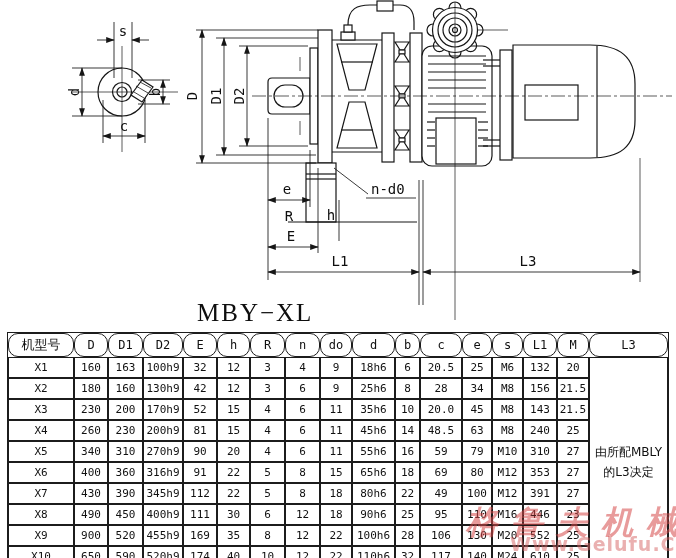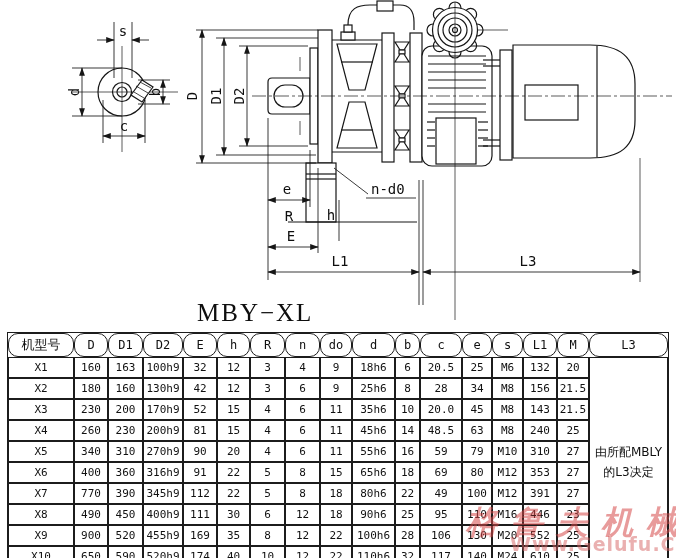--- a/index.html
+++ b/index.html
@@ -363,21 +363,21 @@
           <td>65h6</td>
           <td>18</td>
           <td>69</td>
           <td>80</td>
           <td>M12</td>
           <td>353</td>
           <td>27</td>
         </tr>
         <tr>
           <td>X7</td>
-          <td>770</td>
+          <td>430</td>
           <td>390</td>
           <td>345h9</td>
           <td>112</td>
           <td>22</td>
           <td>5</td>
           <td>8</td>
           <td>18</td>
           <td>80h6</td>
           <td>22</td>
           <td>49</td>

